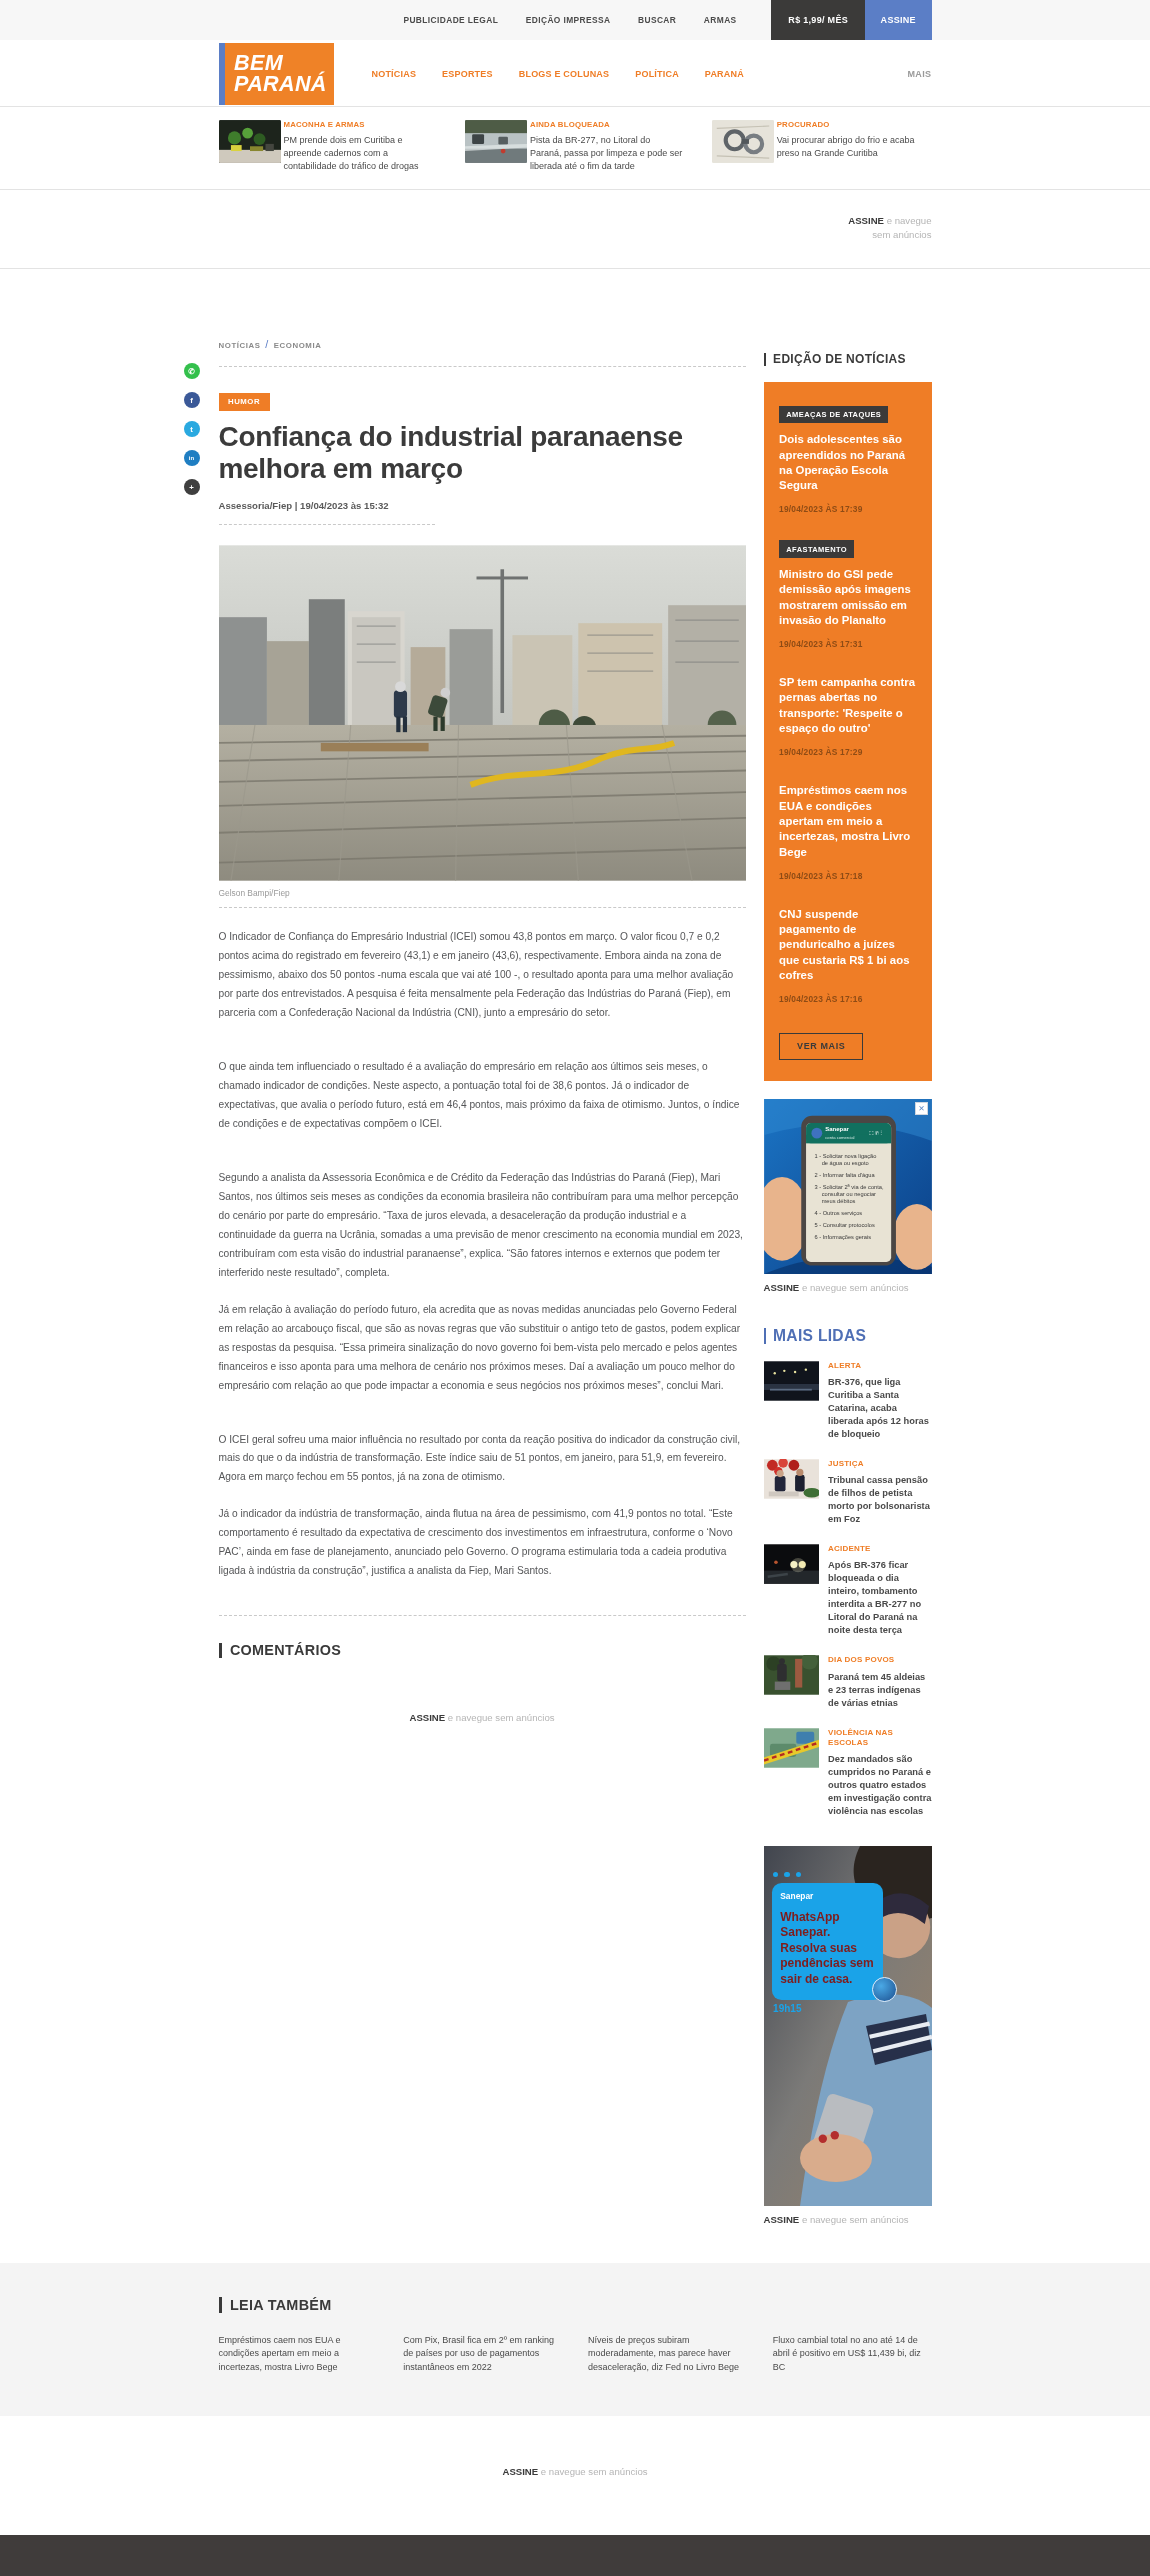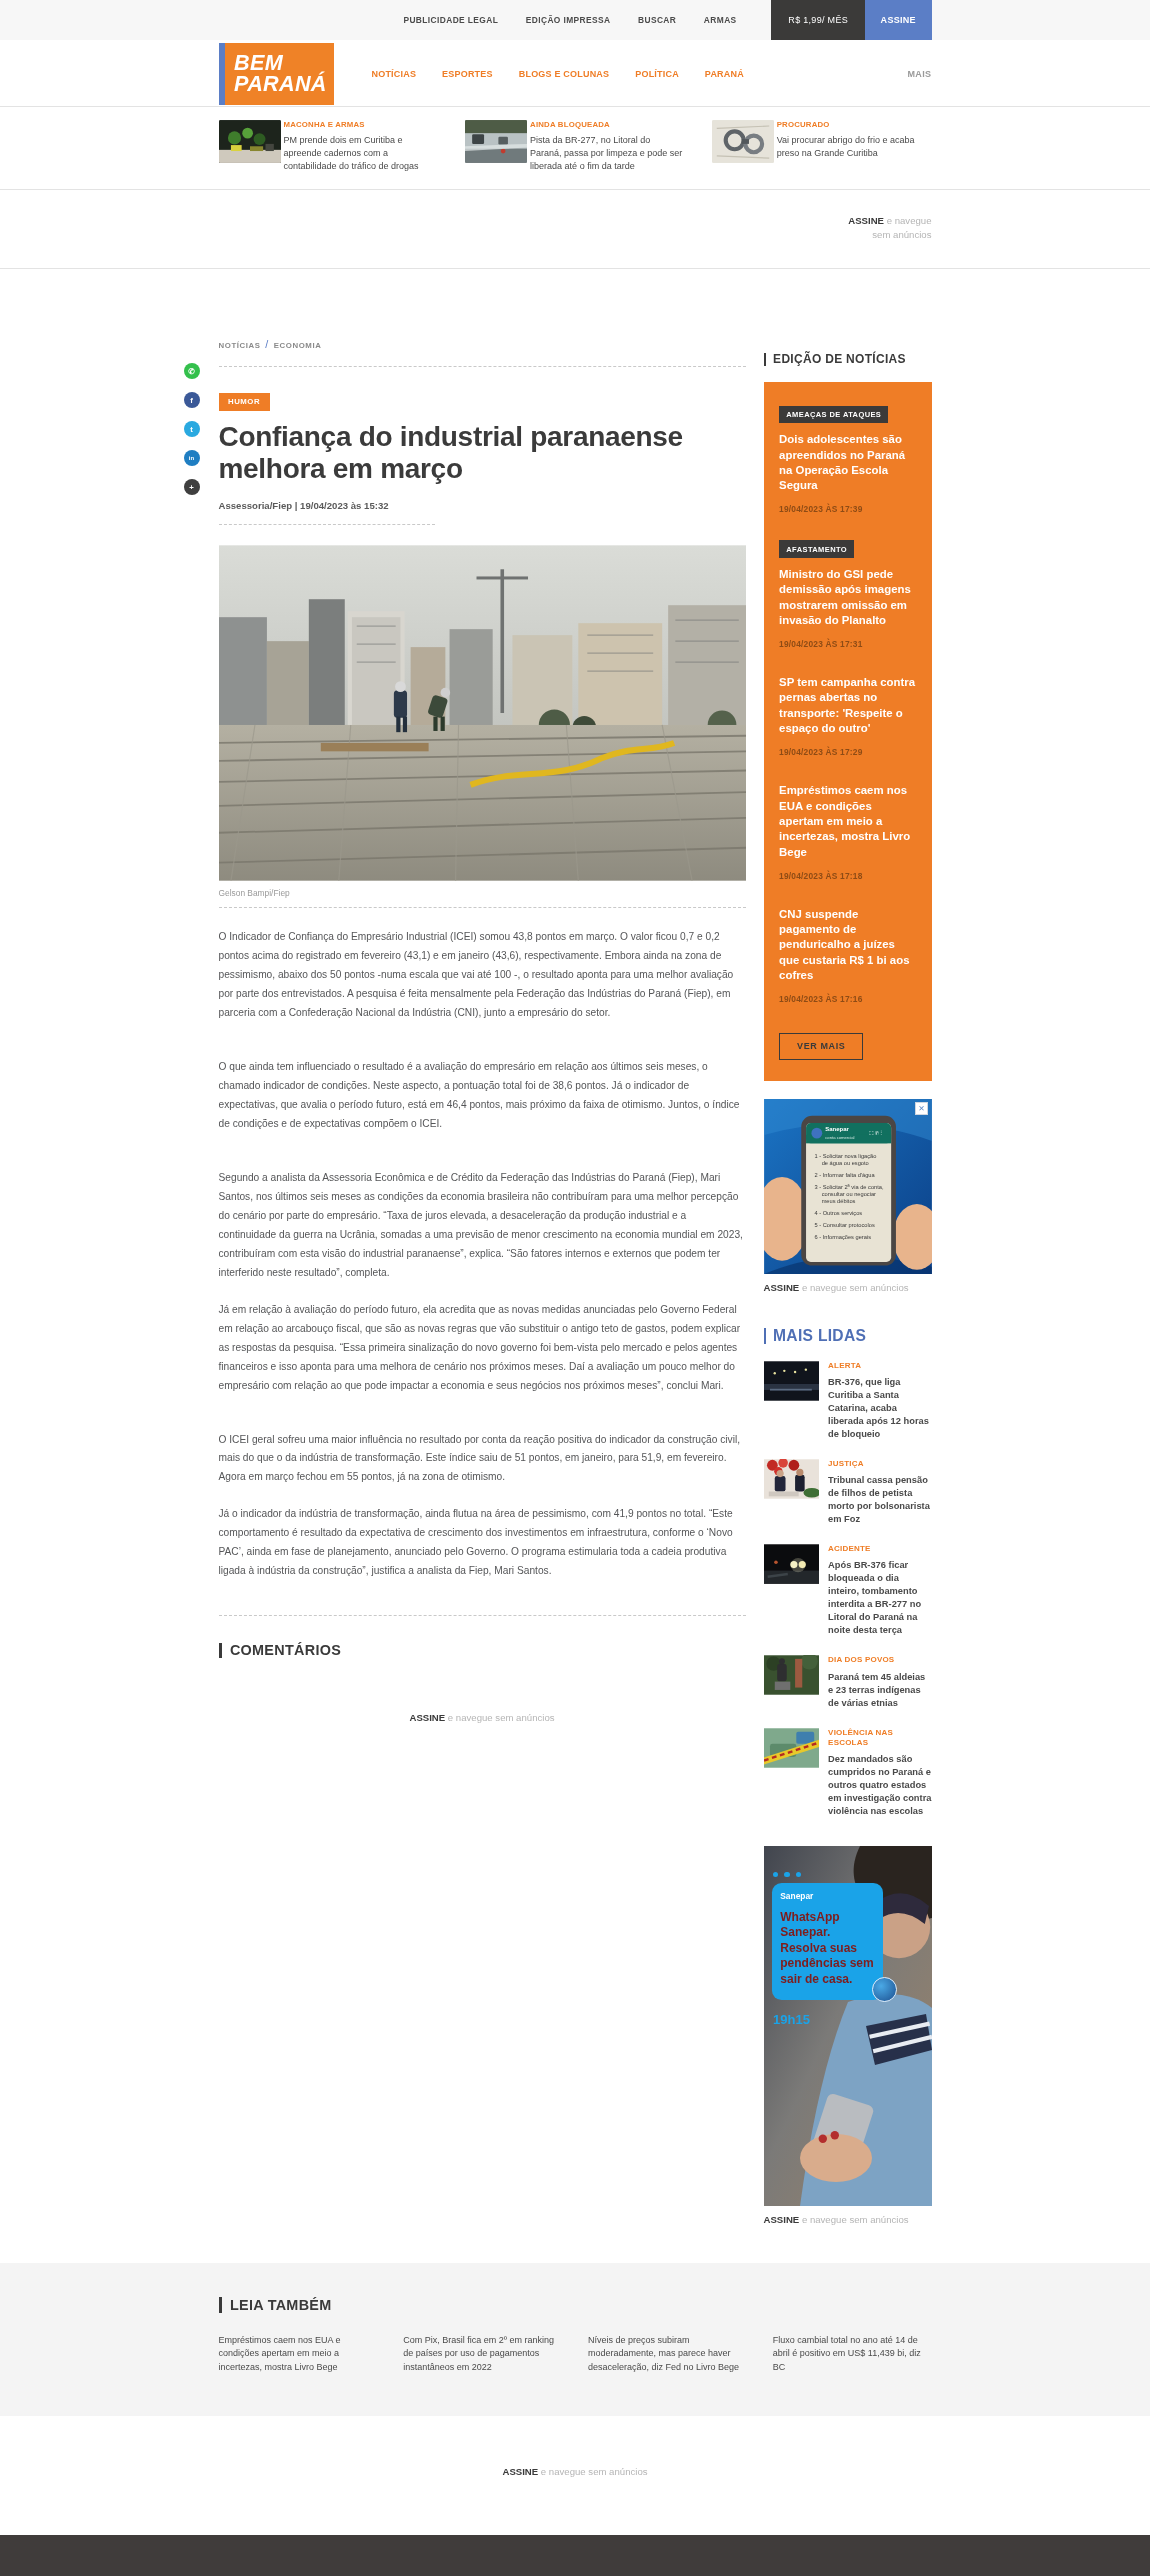--- a/index.html
+++ b/index.html
@@ -4,21 +4,21 @@
 <style>
   * { margin:0; padding:0; box-sizing:border-box; }
   body { font-family:"Liberation Sans", sans-serif; background:#fff; color:#4a4a4a; width:1150px; }
   a { text-decoration:none; color:inherit; cursor:pointer; }
   .container { width:713px; margin:0 auto; position:relative; }
 
   
   .topbar { background:#f7f7f7; height:40px; }
   .topbar-inner { display:flex; justify-content:flex-end; align-items:center; height:40px; gap:27.6px; }
   .topbar-link { font-size:8.4px; font-weight:bold; color:#4b4b4b; letter-spacing:0.4px; }
-  .price-btn { background:#3b3a39; color:#fff; font-weight:normal; font-size:9px; height:40px; display:flex; align-items:center; padding:12px 17px; letter-spacing:0.3px; }
+  .price-btn { background:#3b3a39; color:#fff; font-weight:bold; font-size:9px; height:40px; display:flex; align-items:center; padding:12px 17px; letter-spacing:0.3px; }
   .assine-btn { background:#5b7ec6; color:#fff; font-weight:bold; font-size:9px; height:40px; display:flex; align-items:center; padding:0 15.6px; letter-spacing:0.3px; }
 
   
   .navbar { background:#fff; border-bottom:0.6px solid #e3e3e3; height:67px; }
   .nav-inner { display:flex; align-items:center; height:67px; }
   .logo { display:flex; height:62px; width:115px; flex:none; margin-right:38px; }
   .logo-strip { width:6px; background:#5b7ec6; }
   .logo-box { flex:1; background:#ef8227; color:#fff; font-weight:bold; font-style:italic; font-size:21.6px; line-height:.95; display:flex; flex-direction:column; justify-content:center; padding-left:9.6px; letter-spacing:0.3px; }
   .nav-links { display:flex; gap:26px; align-items:center; }
   .nav-link { color:#ef7d26; font-weight:bold; font-size:9px; letter-spacing:0.2px; }
@@ -89,21 +89,21 @@
   .ml-thumb { width:55px; height:40px; flex:none; overflow:hidden; }
   .ml-tag { color:#ef7d26; font-weight:bold; font-size:8px; letter-spacing:0.2px; margin-bottom:4.8px; line-height:1.3; }
   .ml-title { font-size:9.3px; color:#4a4a4a; font-weight:bold; line-height:1.4; }
 
   .side-ad2 { position:relative; width:168px; height:360px; margin-top:27.6px; overflow:hidden; }
   .ad2-dots { position:absolute; top:26px; left:9.6px; display:flex; gap:6px; }
   .ad2-dots span { width:5.4px; height:5.4px; border-radius:50%; background:#1aa3e8; }
   .ad2-bubble { position:absolute; top:37px; left:8.4px; width:111px; background:#1aa3e8; border-radius:9.6px; padding:8.4px 8.4px 12px 8.4px; }
   .ad2-brand { color:#fff; font-weight:bold; font-size:8.4px; margin-bottom:8.4px; }
   .ad2-msg { color:#7f1d1d; font-weight:bold; font-size:12px; line-height:1.3; }
-  .ad2-time { position:absolute; top:166px; left:9.6px; color:#1aa3e8; font-weight:bold; font-size:13px; }
+  .ad2-time { position:absolute; top:157px; left:9.6px; color:#1aa3e8; font-weight:bold; font-size:10px; }
   .ad2-logo { position:absolute; top:131px; left:108px; width:25px; height:25px; border-radius:50%; background:radial-gradient(circle at 35% 35%, #4aa9e6, #1c4f8f); border:1.2px solid #dfeefc; }
 
   
   .leia { background:#f4f4f4; margin-top:38px; padding:34px 0 42px 0; }
   .leia-grid { display:flex; gap:26px; margin-top:20.4px; }
   .leia-item { width:159px; font-size:9px; line-height:1.5; color:#4a4a4a; }
   .prefooter-note { text-align:center; padding:50px 0 58px 0; }
 
   
   footer { background:#403c3b; position:relative; padding:38px 27.6px 66px 27.6px; }

